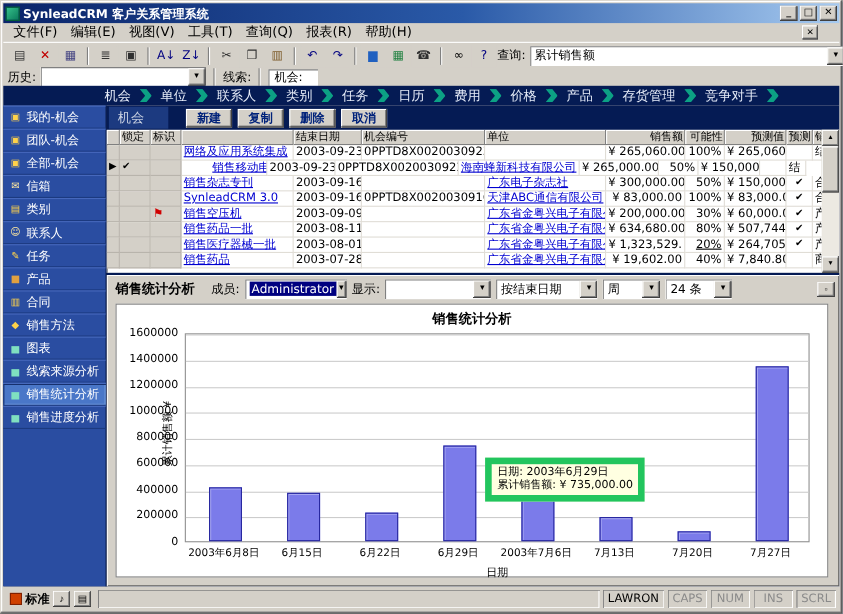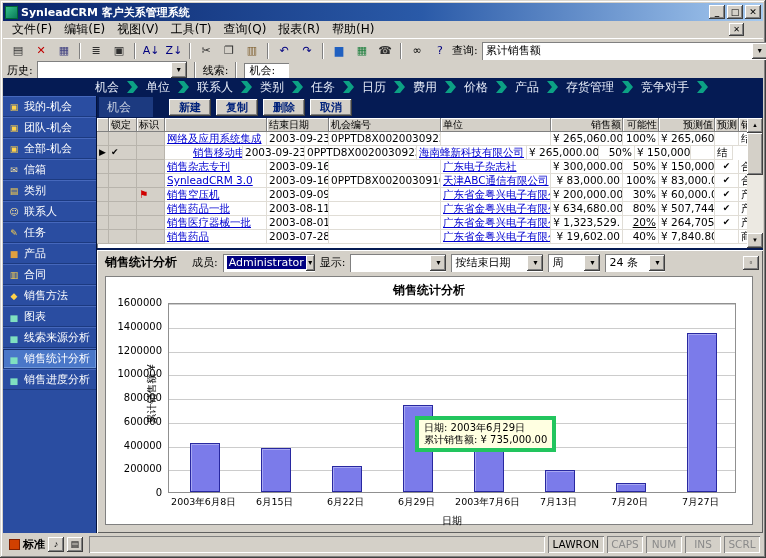--- a/index.html
+++ b/index.html
@@ -87,21 +87,21 @@
 
   .chart-box { position:absolute; left:8px; top:26px; right:10px; bottom:8px; background:#fff; border:1px solid #808080; }
   .chart-title { position:absolute; top:5px; left:0; right:0; text-align:center; font-weight:bold; font-size:12px; }
   .ylabel { position:absolute; left:-14px; top:110px; width:120px; text-align:center; font-size:10px; transform:rotate(-90deg); }
   .plot { position:absolute; left:62px; top:26px; width:568px; height:190px; border:1px solid #909090; background:#fff; }
   .gridline { position:absolute; left:0; right:0; height:1px; background:#cccccc; }
   .ytick { position:absolute; left:0; width:56px; text-align:right; font-size:10px; }
   .bar { position:absolute; bottom:0; border:1px solid #2828a0; box-shadow: inset 1px 1px #a8a8f2; }
   .xtick { position:absolute; top:219px; font-size:9.5px; text-align:center; white-space:nowrap; overflow:hidden; }
   .xlabel { position:absolute; left:62px; width:568px; top:237px; text-align:center; font-size:10px; }
-  .tooltip { position:absolute; left:246px; top:112px; background:#ffffe1; border:4px solid #22c55e; padding:2px 5px;
+  .tooltip { position:absolute; left:272px; top:112px; background:#ffffe1; border:6px solid #22c55e; padding:2px 5px;
     font-size:10px; line-height:12px; white-space:nowrap; }
 
   
   .statusbar { position:absolute; left:3px; right:3px; bottom:3px; height:22px; display:flex; align-items:center; gap:3px; padding:2px 3px; }
   .ime { display:flex; align-items:center; gap:3px; padding:0 3px; height:18px; }
   .ime-icon { width:11px; height:11px; background:#d04000; border:1px solid #802000; }
   .ime-name { font-size:11px; font-weight:bold; }
   .ime-btn { width:16px; height:15px; font-size:9px; line-height:13px; text-align:center; }
   .sb-box { height:17px; display:flex; align-items:center; padding:0 5px; font-size:10.5px;
     box-shadow: inset 1px 1px #808080, inset -1px -1px #ffffff; background:#d4d0c8; }

